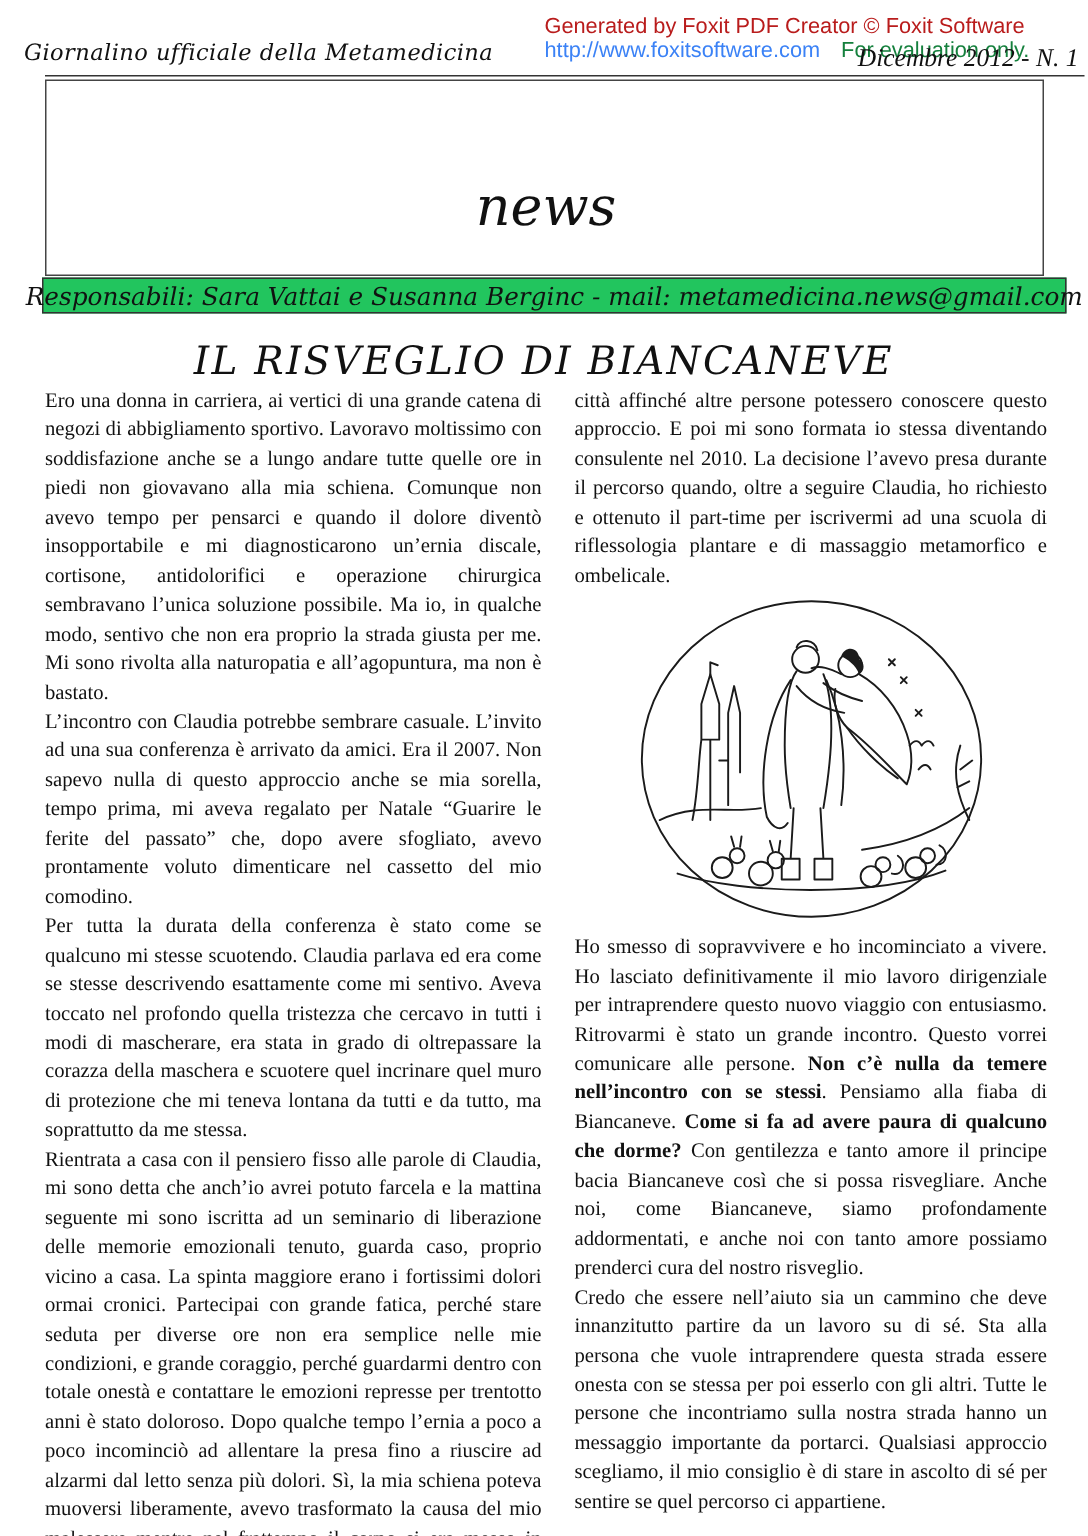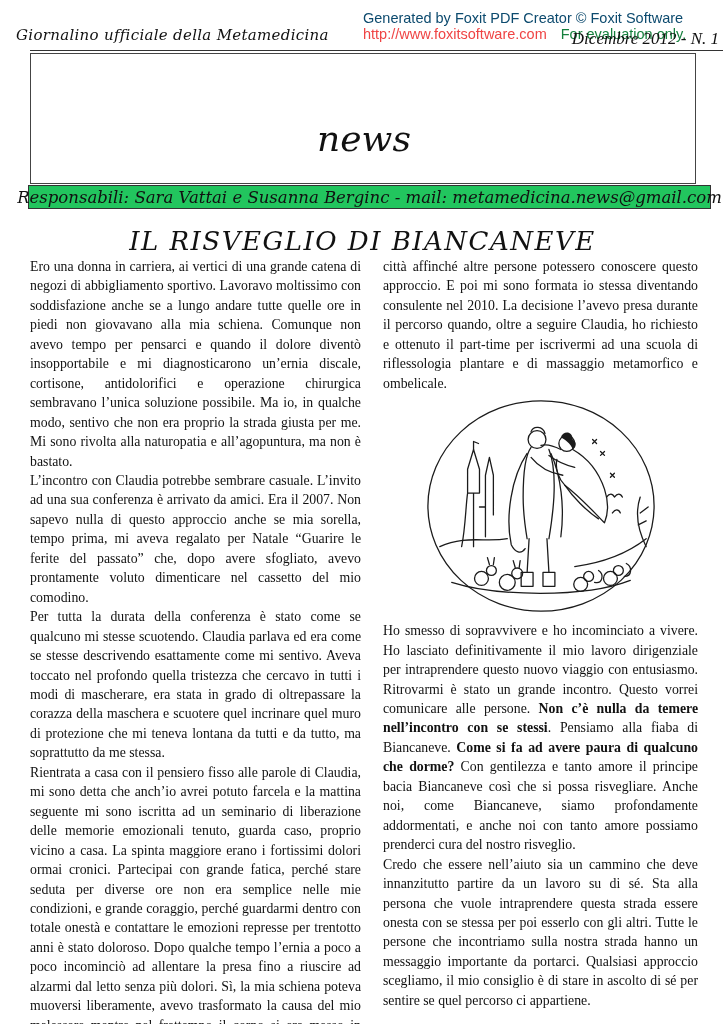--- a/index.html
+++ b/index.html
@@ -3,23 +3,23 @@
 <meta charset="utf-8">
 <style>
   html,body{margin:0;padding:0;}
   body{
     width:725px;height:1024px;position:relative;background:#ffffff;
     font-family:"Liberation Serif",serif;color:#111;overflow:hidden;
   }
   
   .watermark{position:absolute;left:363px;top:10px;font-family:"Liberation Sans",sans-serif;
     font-size:14.5px;line-height:16px;white-space:nowrap;}
-  .wm-line1{color:#0c4a6e;}
+  .wm-line1{color:#b91c1c;}
   .wm-line2{color:#ff0000;}
-  .wm-link{color:#ef4444;text-decoration:none;}
+  .wm-link{color:#3b82f6;text-decoration:none;}
   .wm-eval{margin-left:14px;color:#15803d;}
   
   .header-left{position:absolute;left:16px;top:26px;font-family:"DejaVu Serif",serif;
     font-style:italic;font-size:15px;letter-spacing:0.3px;}
   .header-right{position:absolute;right:6px;top:29px;font-family:Liberation Serif, serif;
     font-style:italic;font-size:17px;}
   .header-rule{position:absolute;left:30px;right:2px;top:50px;border-top:1.6px solid #333;height:0;}
   
   .masthead-box{position:absolute;left:30px;top:53px;width:664px;height:129px;
     border:1.6px solid #444;background:#fff;display:flex;align-items:center;justify-content:center;}

